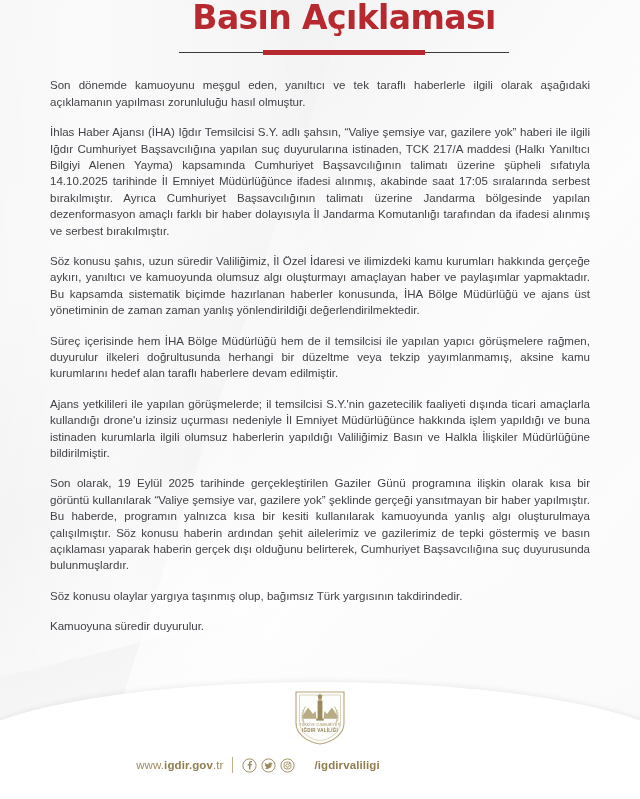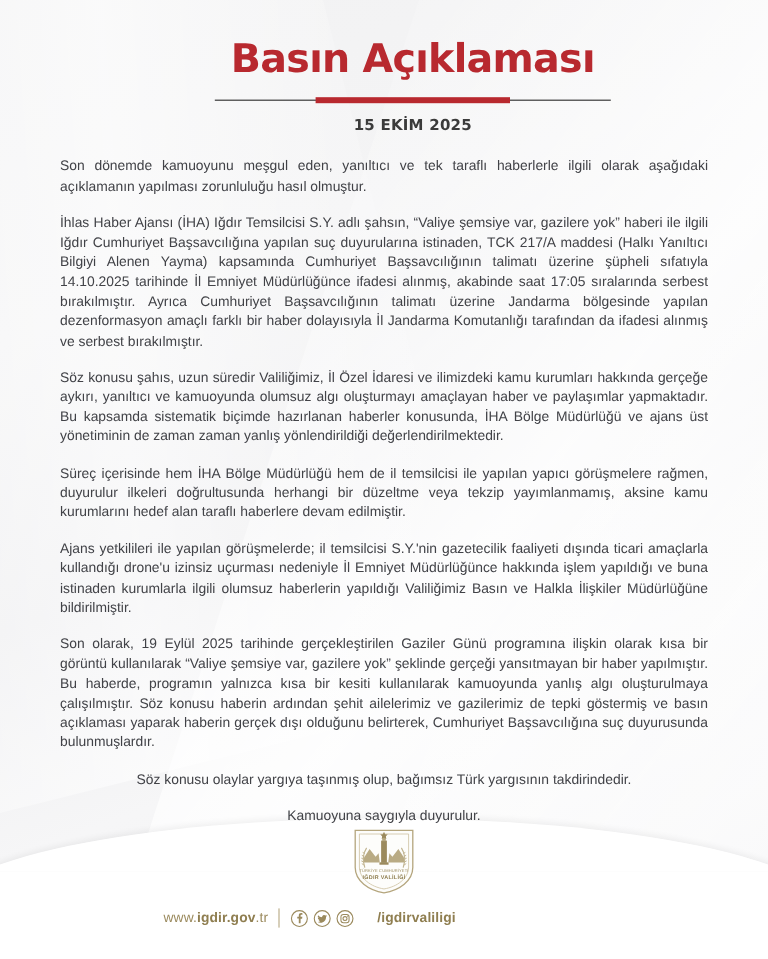--- a/index.html
+++ b/index.html
@@ -63,21 +63,20 @@
     width:116%; height:78px;
     background:#ffffff;
     border-radius:50% 50% 0 0 / 100% 100% 0 0;
     box-shadow:0 -2px 5px rgba(0,0,0,.055);
   }
 
   
   .header {
     position:relative;
     z-index:3;
-    padding-top:31px;
     text-align:center;
     margin-left:48px;
   }
   .doc-title {
     font-family:"DejaVu Sans", sans-serif;
     font-size:33px;
     font-weight:bold;
     letter-spacing:-0.6px;
     color:#b8292f;
     line-height:1.1;
@@ -119,21 +118,21 @@
   .body-text p {
     font-family:"Liberation Sans", sans-serif;
     font-size:11.55px;
     line-height:16.4px;
     color:#414247;
     text-align:justify;
     text-justify:inter-word;
     margin-bottom:14px;
   }
   .body-text p.last { margin-bottom:0; }
-  .body-text p.nojust { text-align:center; }
+  .body-text p.nojust { text-align:left; }
 
   
   .emblem-zone {
     position:absolute;
     left:0; top:690px;
     width:640px;
     z-index:5;
     display:flex;
     justify-content:center;
   }
@@ -197,32 +196,31 @@
     <div class="sheen-a"></div>
     <div class="sheen-b"></div>
     <div class="sheen-c"></div>
 
     <div class="header">
       <div class="doc-title">Basın Açıklaması</div>
       <div class="rule-wrap">
         <div class="rule-thin"></div>
         <div class="rule-thick"></div>
       </div>
-      <div class="doc-date">15 EKİM 2025</div>
     </div>
 
     <div class="body-text">
       <p>Son dönemde kamuoyunu meşgul eden, yanıltıcı ve tek taraflı haberlerle ilgili olarak aşağıdaki açıklamanın yapılması zorunluluğu hasıl olmuştur.</p>
       <p>İhlas Haber Ajansı (İHA) Iğdır Temsilcisi S.Y. adlı şahsın, “Valiye şemsiye var, gazilere yok” haberi ile ilgili Iğdır Cumhuriyet Başsavcılığına yapılan suç duyurularına istinaden, TCK 217/A maddesi (Halkı Yanıltıcı Bilgiyi Alenen Yayma) kapsamında Cumhuriyet Başsavcılığının talimatı üzerine şüpheli sıfatıyla 14.10.2025 tarihinde İl Emniyet Müdürlüğünce ifadesi alınmış, akabinde saat 17:05 sıralarında serbest bırakılmıştır. Ayrıca Cumhuriyet Başsavcılığının talimatı üzerine Jandarma bölgesinde yapılan dezenformasyon amaçlı farklı bir haber dolayısıyla İl Jandarma Komutanlığı tarafından da ifadesi alınmış ve serbest bırakılmıştır.</p>
       <p>Söz konusu şahıs, uzun süredir Valiliğimiz, İl Özel İdaresi ve ilimizdeki kamu kurumları hakkında gerçeğe aykırı, yanıltıcı ve kamuoyunda olumsuz algı oluşturmayı amaçlayan haber ve paylaşımlar yapmaktadır. Bu kapsamda sistematik biçimde hazırlanan haberler konusunda, İHA Bölge Müdürlüğü ve ajans üst yönetiminin de zaman zaman yanlış yönlendirildiği değerlendirilmektedir.</p>
       <p>Süreç içerisinde hem İHA Bölge Müdürlüğü hem de il temsilcisi ile yapılan yapıcı görüşmelere rağmen, duyurulur ilkeleri doğrultusunda herhangi bir düzeltme veya tekzip yayımlanmamış, aksine kamu kurumlarını hedef alan taraflı haberlere devam edilmiştir.</p>
       <p>Ajans yetkilileri ile yapılan görüşmelerde; il temsilcisi S.Y.'nin gazetecilik faaliyeti dışında ticari amaçlarla kullandığı drone'u izinsiz uçurması nedeniyle İl Emniyet Müdürlüğünce hakkında işlem yapıldığı ve buna istinaden kurumlarla ilgili olumsuz haberlerin yapıldığı Valiliğimiz Basın ve Halkla İlişkiler Müdürlüğüne bildirilmiştir.</p>
       <p>Son olarak, 19 Eylül 2025 tarihinde gerçekleştirilen Gaziler Günü programına ilişkin olarak kısa bir görüntü kullanılarak “Valiye şemsiye var, gazilere yok” şeklinde gerçeği yansıtmayan bir haber yapılmıştır. Bu haberde, programın yalnızca kısa bir kesiti kullanılarak kamuoyunda yanlış algı oluşturulmaya çalışılmıştır. Söz konusu haberin ardından şehit ailelerimiz ve gazilerimiz de tepki göstermiş ve basın açıklaması yaparak haberin gerçek dışı olduğunu belirterek, Cumhuriyet Başsavcılığına suç duyurusunda bulunmuşlardır.</p>
       <p class="nojust">Söz konusu olaylar yargıya taşınmış olup, bağımsız Türk yargısının takdirindedir.</p>
-      <p class="nojust last">Kamuoyuna saygıyla duyurulur.</p>
+      <p class="nojust last">Kamuoyuna süredir duyurulur.</p>
     </div>
 
     <div class="bottom-curve"></div>
   </div>
 
   <div class="emblem-zone">
     <div class="emblem">
       <svg width="62" height="56" viewBox="0 0 62 56" fill="none" xmlns="http://www.w3.org/2000/svg">
 
         <path d="M7 2 H55 V33 C55 44 44 52 31 54 C18 52 7 44 7 33 Z" stroke="#b5a67e" stroke-width="1.1" fill="#fdfdfb"></path>

